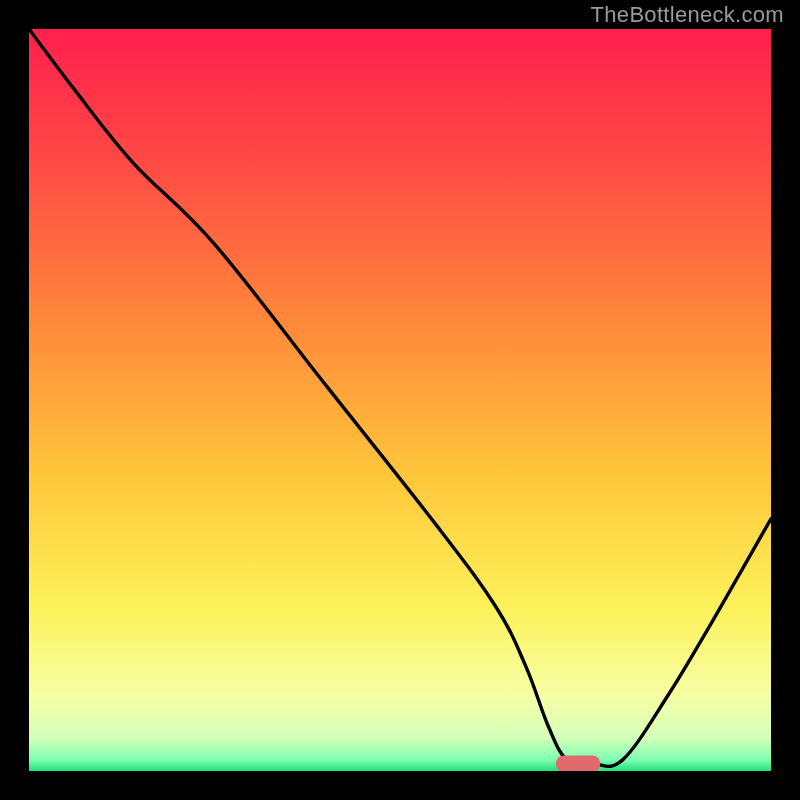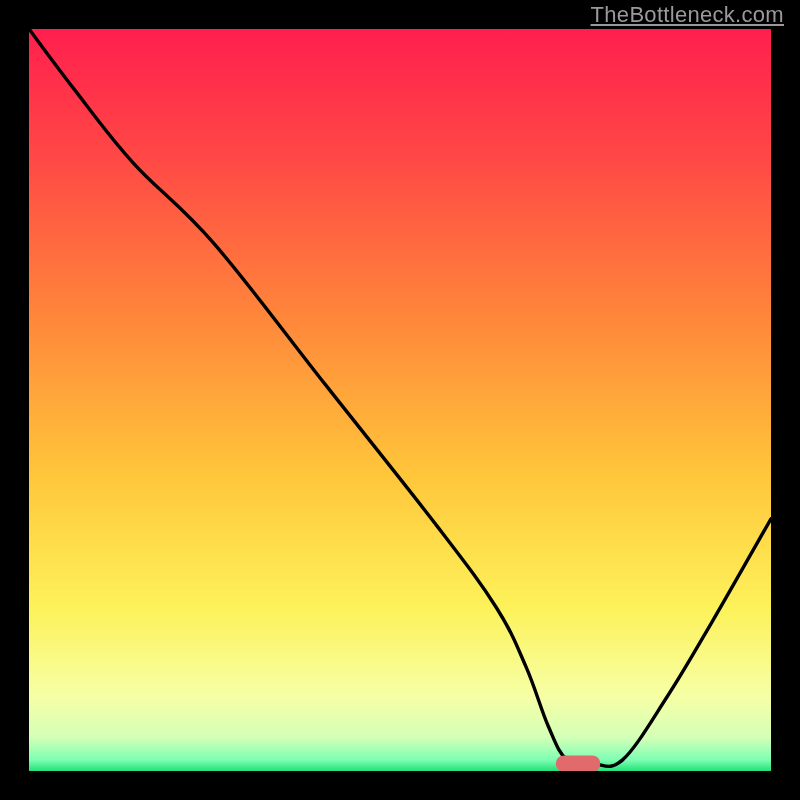--- a/index.html
+++ b/index.html
@@ -18,21 +18,20 @@
   }
   .watermark {
     position: absolute;
     top: 2px;
     right: 16px;
     color: #9a9a9a;
     font-size: 22px;
     letter-spacing: 0.3px;
     z-index: 5;
     user-select: none;
-    text-decoration: underline;
   }
   .plot-wrap {
     position: absolute;
     left: 29px;
     top: 29px;
     width: 742px;
     height: 742px;
   }
   svg { display: block; }
 </style>

